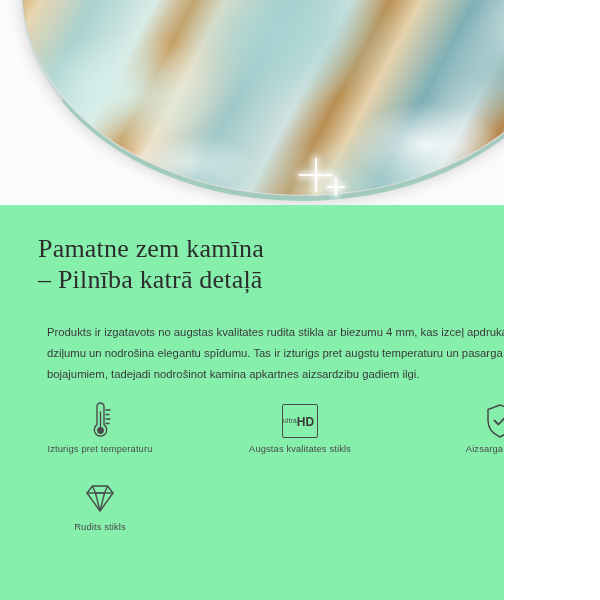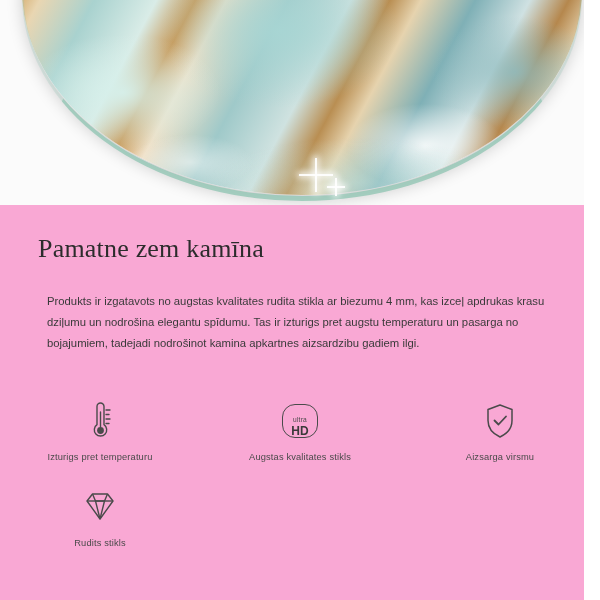--- a/index.html
+++ b/index.html
@@ -8,25 +8,24 @@
   }
   body {
     width: 600px;
     height: 600px;
     background: #ffffff;
     font-family: "Liberation Sans", sans-serif;
     overflow: hidden;
   }
   .page {
     position: relative;
-    width: 557px;
+    width: 504px;
     height: 600px;
-    background: #f9a8d4;
+    background: #86efac;
     overflow: hidden;
-    padding-left: 27px;
   }
 
   
   .hero {
     position: absolute;
     left: 0;
     top: 0;
     width: 600px;
     height: 205px;
     overflow: hidden;
@@ -160,35 +159,34 @@
     align-items: center;
     justify-content: flex-start;
   }
   .feature-icon {
     height: 46px;
     display: flex;
     align-items: center;
     justify-content: center;
   }
   .feature-label {
-    margin-top: 8px;
     font-size: 9.3px;
     color: #4a4a4a;
     text-align: center;
     letter-spacing: 0.15px;
   }
   .hd-box {
     width: 34px;
     height: 32px;
     border: 1.4px solid #4a4a4a;
-    border-radius: 13px;
+    border-radius: 2px;
     display: flex;
-    flex-direction: column;
+    flex-direction: row;
     align-items: center;
-    justify-content: flex-end;
+    justify-content: flex-start;
     line-height: 1;
   }
   .hd-box .ultra {
     font-size: 6.6px;
     color: #4a4a4a;
     letter-spacing: 0.2px;
   }
   .hd-box .hd {
     font-size: 12px;
     font-weight: 700;
@@ -205,20 +203,21 @@
   <div class="hero">
     <div class="hero-disc"></div>
     <div class="hero-edge"></div>
     <div class="hero-sparkle"></div>
     <div class="hero-sparkle small"></div>
   </div>
 
   <div class="content">
     <h1 class="headline">
       <span>Pamatne zem kamīna</span>
+      <span class="line2">– Pilnība katrā detaļā</span>
     </h1>
     <p class="body-copy">Produkts ir izgatavots no augstas kvalitates rudita stikla ar biezumu 4 mm, kas izceļ apdrukas krasu dziļumu un nodrošina elegantu spīdumu. Tas ir izturigs pret augstu temperaturu un pasarga no bojajumiem, tadejadi nodrošinot kamina apkartnes aizsardzibu gadiem ilgi.</p>
   </div>
 
   <div class="features">
 
     <div class="feature">
       <div class="feature-icon">
         <svg width="40" height="44" viewBox="0 0 40 44">
           <g fill="none" stroke="#4a4a4a" stroke-width="1.4" stroke-linecap="round">

